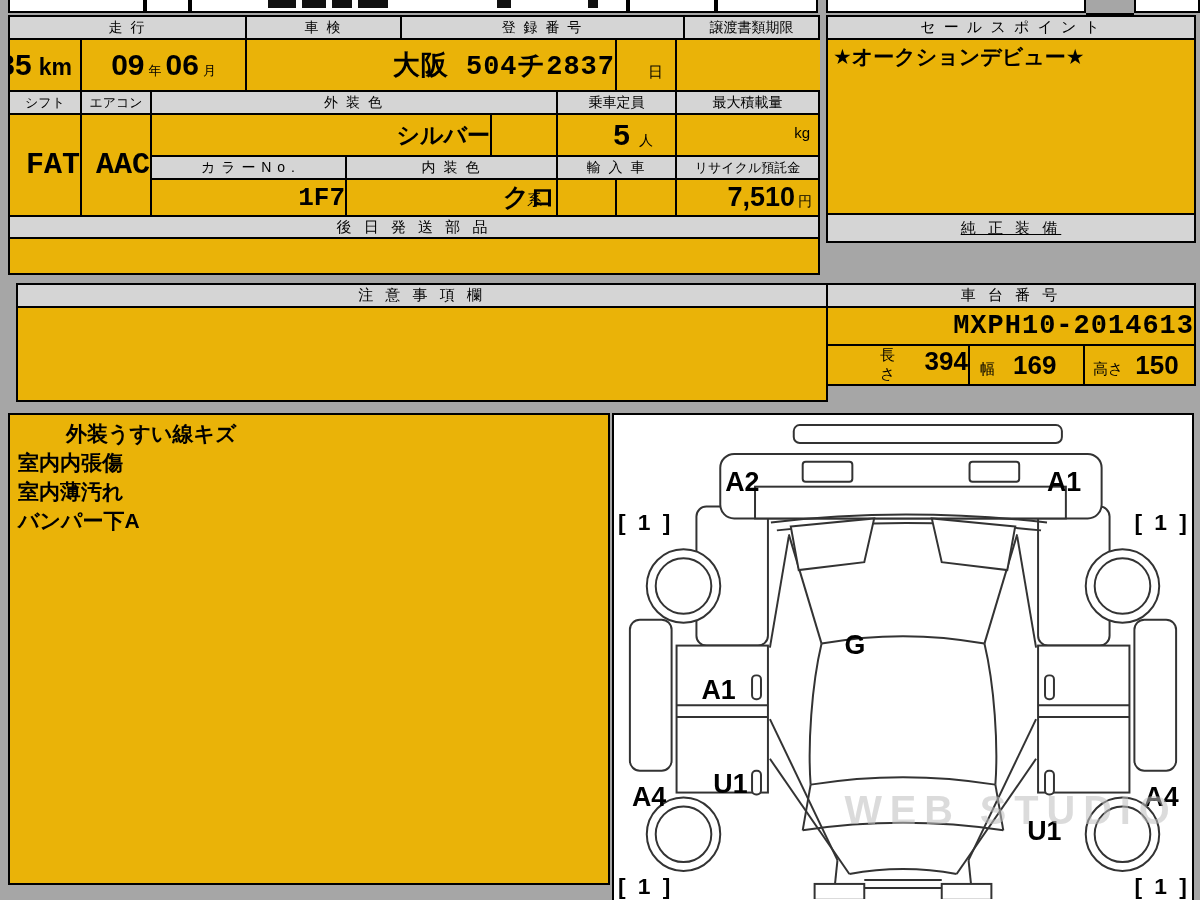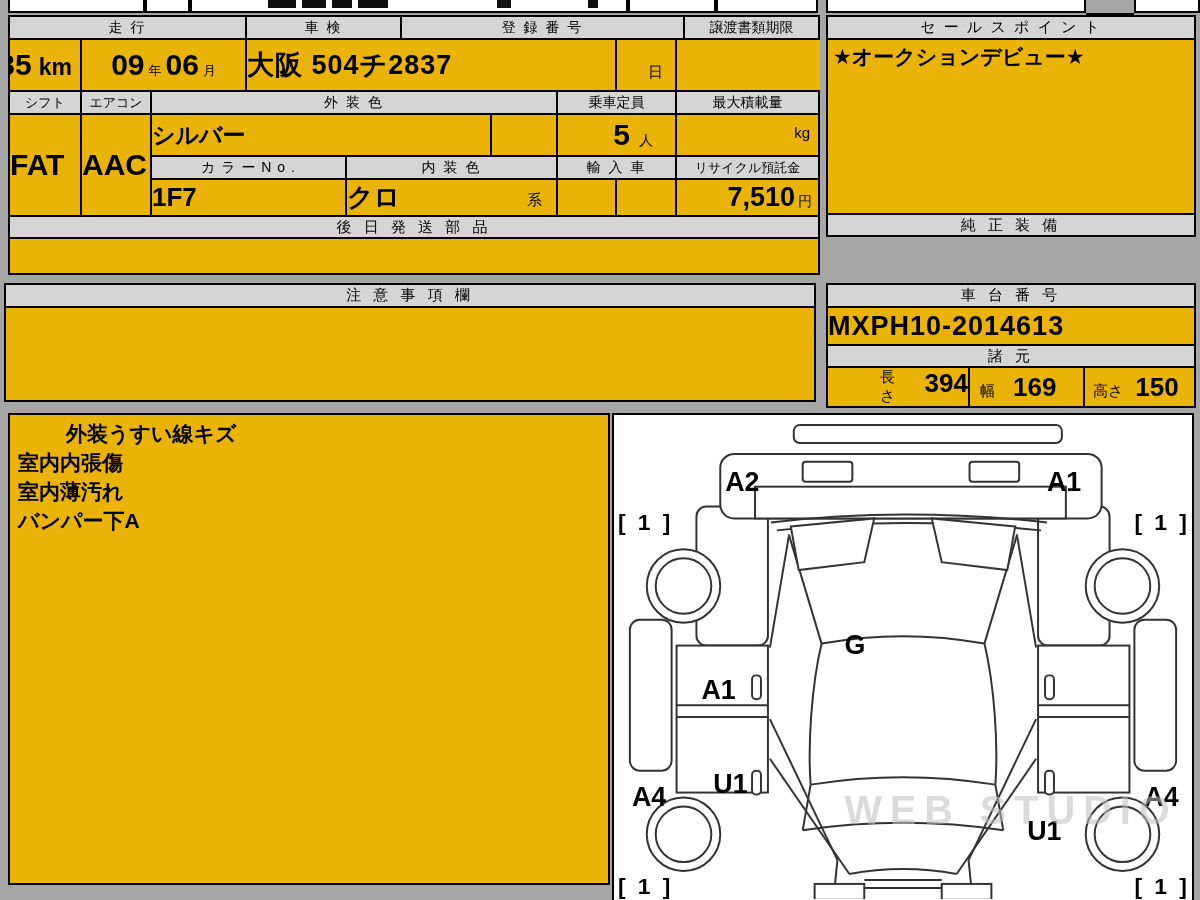--- a/index.html
+++ b/index.html
@@ -6,21 +6,21 @@
   body{
     width:1200px;height:900px;position:relative;overflow:hidden;
     background:#a6a6a6;
     font-family:"Liberation Sans","DejaVu Sans",sans-serif;
     color:#000;
   }
   table{border-collapse:collapse;position:absolute;table-layout:fixed;background:#eab308;}
   td{border:2px solid #000;padding:0;overflow:hidden;vertical-align:middle;box-sizing:border-box;}
   .hd{background:#d5d5d5;text-align:center;font-size:14px;letter-spacing:2px;white-space:nowrap;}
   .hd-sm{background:#d5d5d5;text-align:center;font-size:13px;letter-spacing:0;white-space:nowrap;}
-  .center{text-align:left;}
+  .center{text-align:right;font-family:Liberation Mono, monospace;}
   .flexend{display:flex;justify-content:flex-end;align-items:baseline;}
   .flexcenter{display:flex;justify-content:center;align-items:baseline;}
   .v30{font-size:30px;font-weight:700;}
   .v27{font-size:27px;font-weight:700;}
   .v26{font-size:26px;font-weight:700;}
   .v23{font-size:23px;font-weight:700;}
   .v21{font-size:21px;font-weight:700;}
   .u14{font-size:14px;}
   .u15{font-size:15px;}
   
@@ -172,27 +172,27 @@
     </colgroup>
   <tbody>
       <tr style="height:23px;margin-top:36px;">
     <td class="hd" style="font-size:15px;">セ ー ル ス ポ イ ン ト</td>
   </tr>
   <tr style="height:175px;">
     <td style="vertical-align:top;">
       <div class="v21" style="padding:3px 5px;">★オークションデビュー★</div>
     </td>
   </tr>
-  <tr style="height:22px;">
+  <tr style="height:28px;text-decoration:underline;">
     <td class="hd" style="letter-spacing:4px;font-size:15px;">純 正 装 備</td>
   </tr>
 </tbody>
   </table>
 
-<table style="left:4px;top:283px;width:810px;">
+<table style="left:16px;top:283px;width:810px;">
   <colgroup>
       <col style="width:810px">
     </colgroup>
   <tbody>
       <tr style="height:23px;">
     <td class="hd" style="letter-spacing:4px;font-size:15px;">注 意 事 項 欄</td>
   </tr>
   <tr style="height:94px;">
     <td></td>
   </tr>
@@ -206,23 +206,20 @@
       <col style="width:111px">
     </colgroup>
   <tbody>
       <tr style="height:23px;">
     <td colspan="3" class="hd" style="letter-spacing:4px;font-size:15px;">車 台 番 号</td>
   </tr>
   <tr style="height:38px;">
     <td colspan="3" class="center">
       <span class="v27" style="letter-spacing:1px;">MXPH10-2014613</span>
     </td>
-  </tr>
-  <tr style="height:22px;">
-    <td colspan="3" class="hd" style="letter-spacing:4px;font-size:15px;">諸 元</td>
   </tr>
   <tr style="height:34px;">
     <td>
       <div style="display:flex;align-items:flex-start;gap:16px;padding-left:10px;margin-left:42px;">
         <span class="u15">長さ</span>
         <span class="v26">394</span>
       </div>
     </td>
     <td>
       <div style="display:flex;align-items:baseline;gap:18px;padding-left:10px;">

